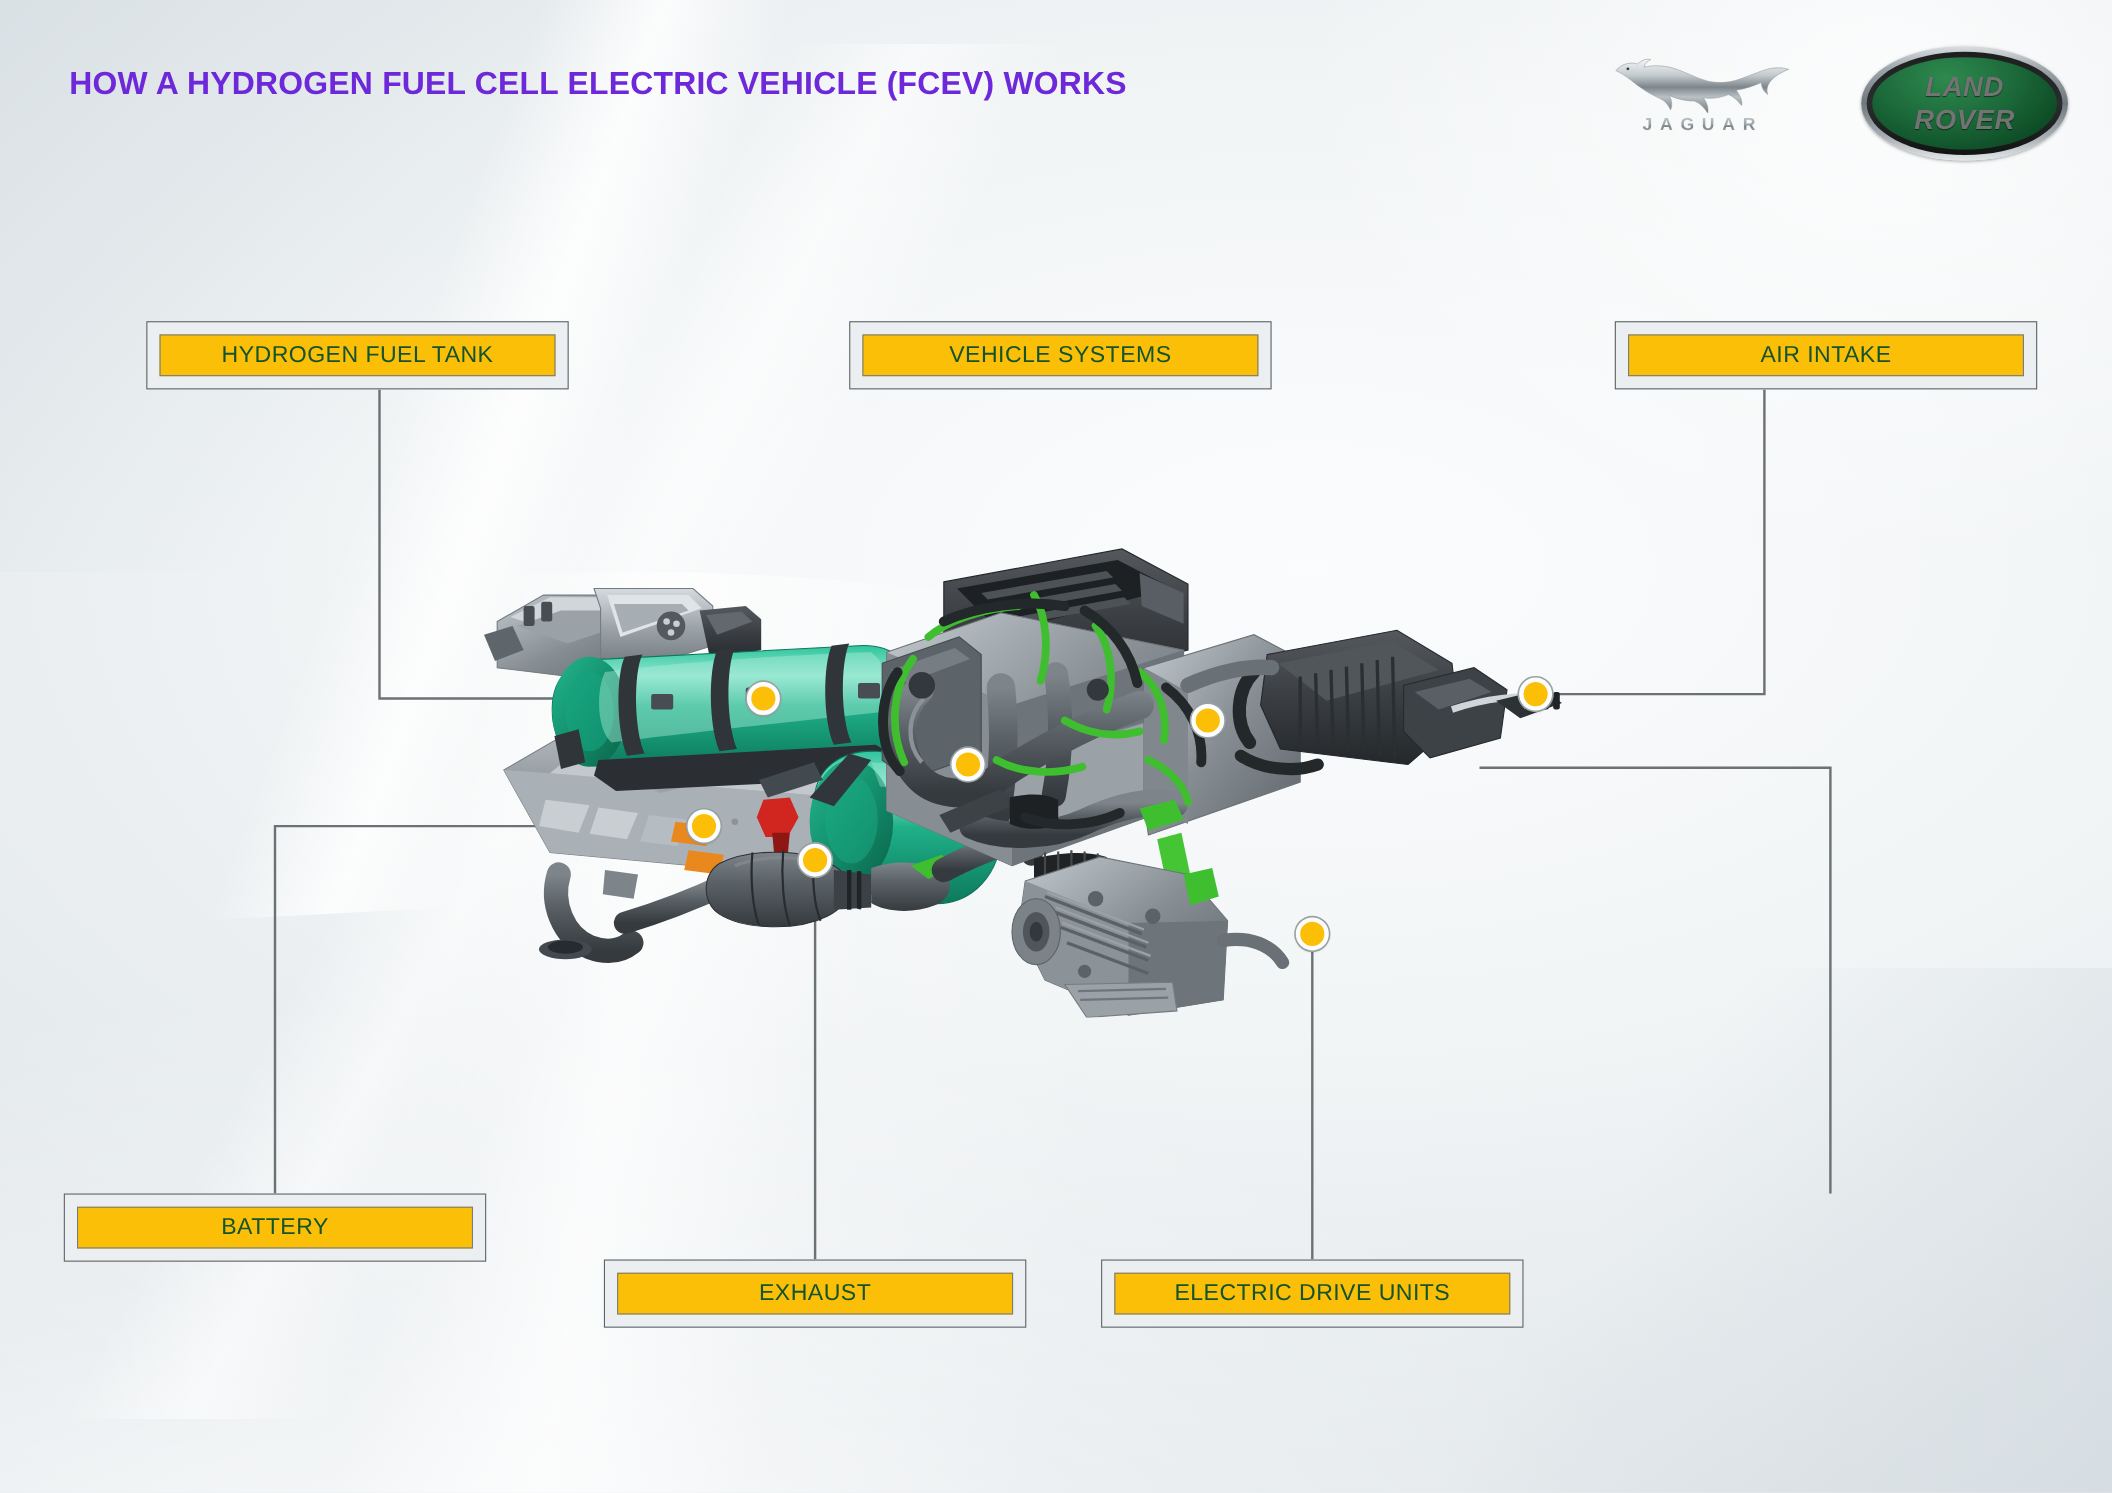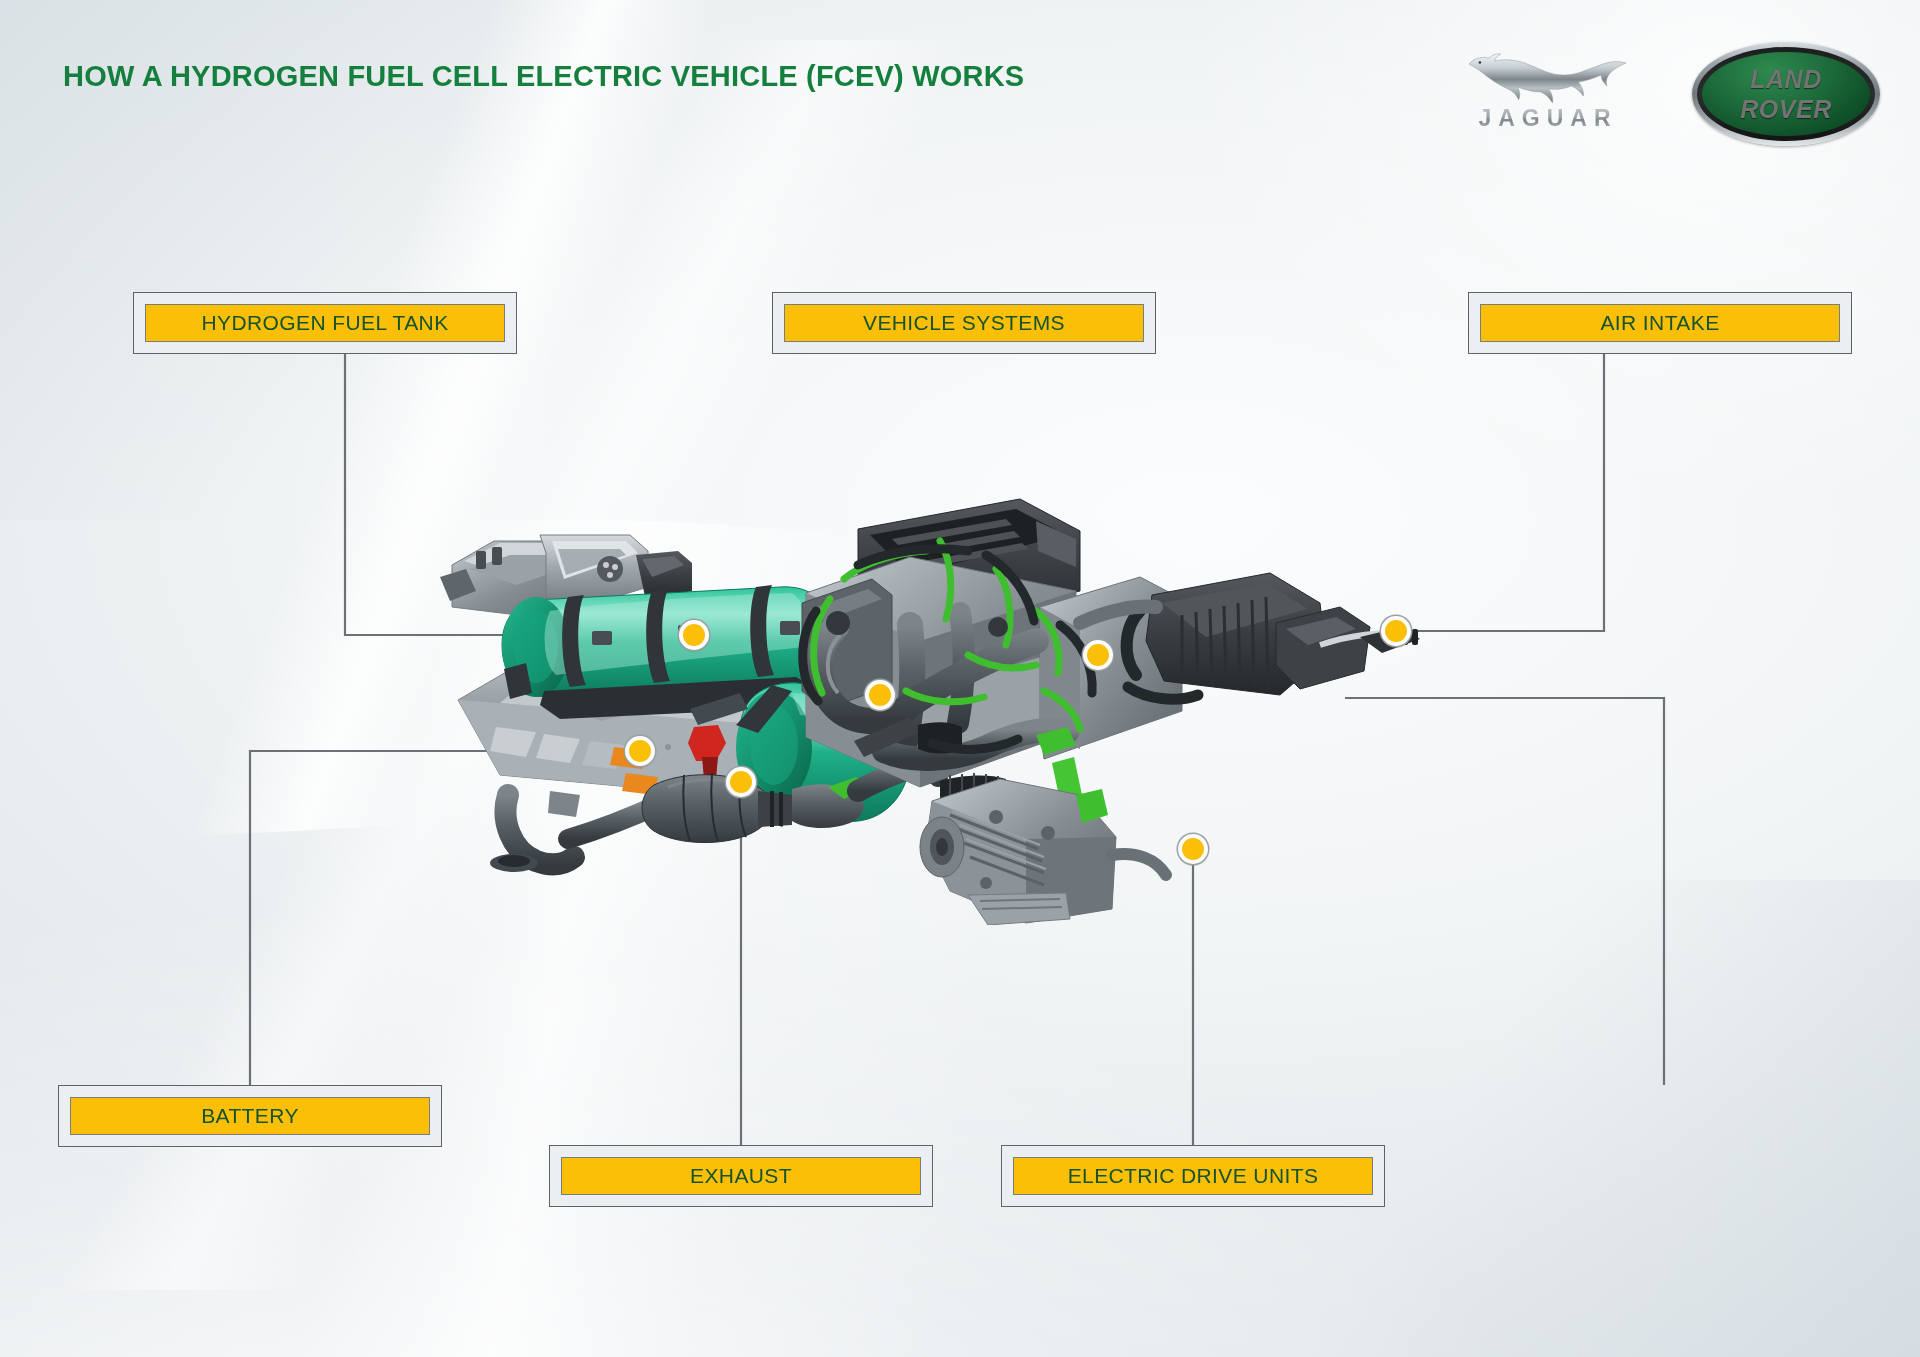--- a/index.html
+++ b/index.html
@@ -32,29 +32,29 @@
       background:radial-gradient(ellipse 80% 90% at 80% 10%, rgba(255,255,255,.8) 0%, rgba(255,255,255,0) 65%);}
   .s6{left:0;top:0;width:760px;height:520px;
       background:linear-gradient(135deg, rgba(210,219,224,.55) 0%, rgba(255,255,255,0) 58%);}
   .s7{left:1180px;top:880px;width:740px;height:480px;
       background:linear-gradient(300deg, rgba(205,214,220,.55) 0%, rgba(255,255,255,0) 60%);}
 
   
   .title{
     position:absolute;left:63px;top:60px;
     font-size:29px;font-weight:bold;letter-spacing:.2px;
-    color:#15803d;white-space:nowrap;
+    color:#6d28d9;white-space:nowrap;
   }
 
   
   .logo-jag{position:absolute;left:1458px;top:45px;width:180px;height:98px;}
   .logo-jag .cat{position:absolute;left:8px;top:0;width:164px;height:62px;}
   .logo-jag .word{
     position:absolute;left:0;top:60px;width:180px;
-    text-align:center;font-size:23px;font-weight:bold;letter-spacing:7px;
+    text-align:center;font-size:16px;font-weight:bold;letter-spacing:7px;
     color:#9aa2a6;
     background:linear-gradient(180deg,#c8ced2 0%,#9aa2a6 45%,#7e868b 55%,#b5bcc0 100%);
     -webkit-background-clip:text;background-clip:text;color:transparent;
   }
   .logo-lr{position:absolute;left:1692px;top:42px;width:188px;height:104px;}
   .lr-oval{
     position:absolute;inset:0;border-radius:50%;
     background:linear-gradient(180deg,#d8dde0 0%,#9ea5aa 20%,#6f787d 50%,#aab1b6 80%,#e3e7e9 100%);
     box-shadow:0 1px 3px rgba(0,0,0,.35);
   }

